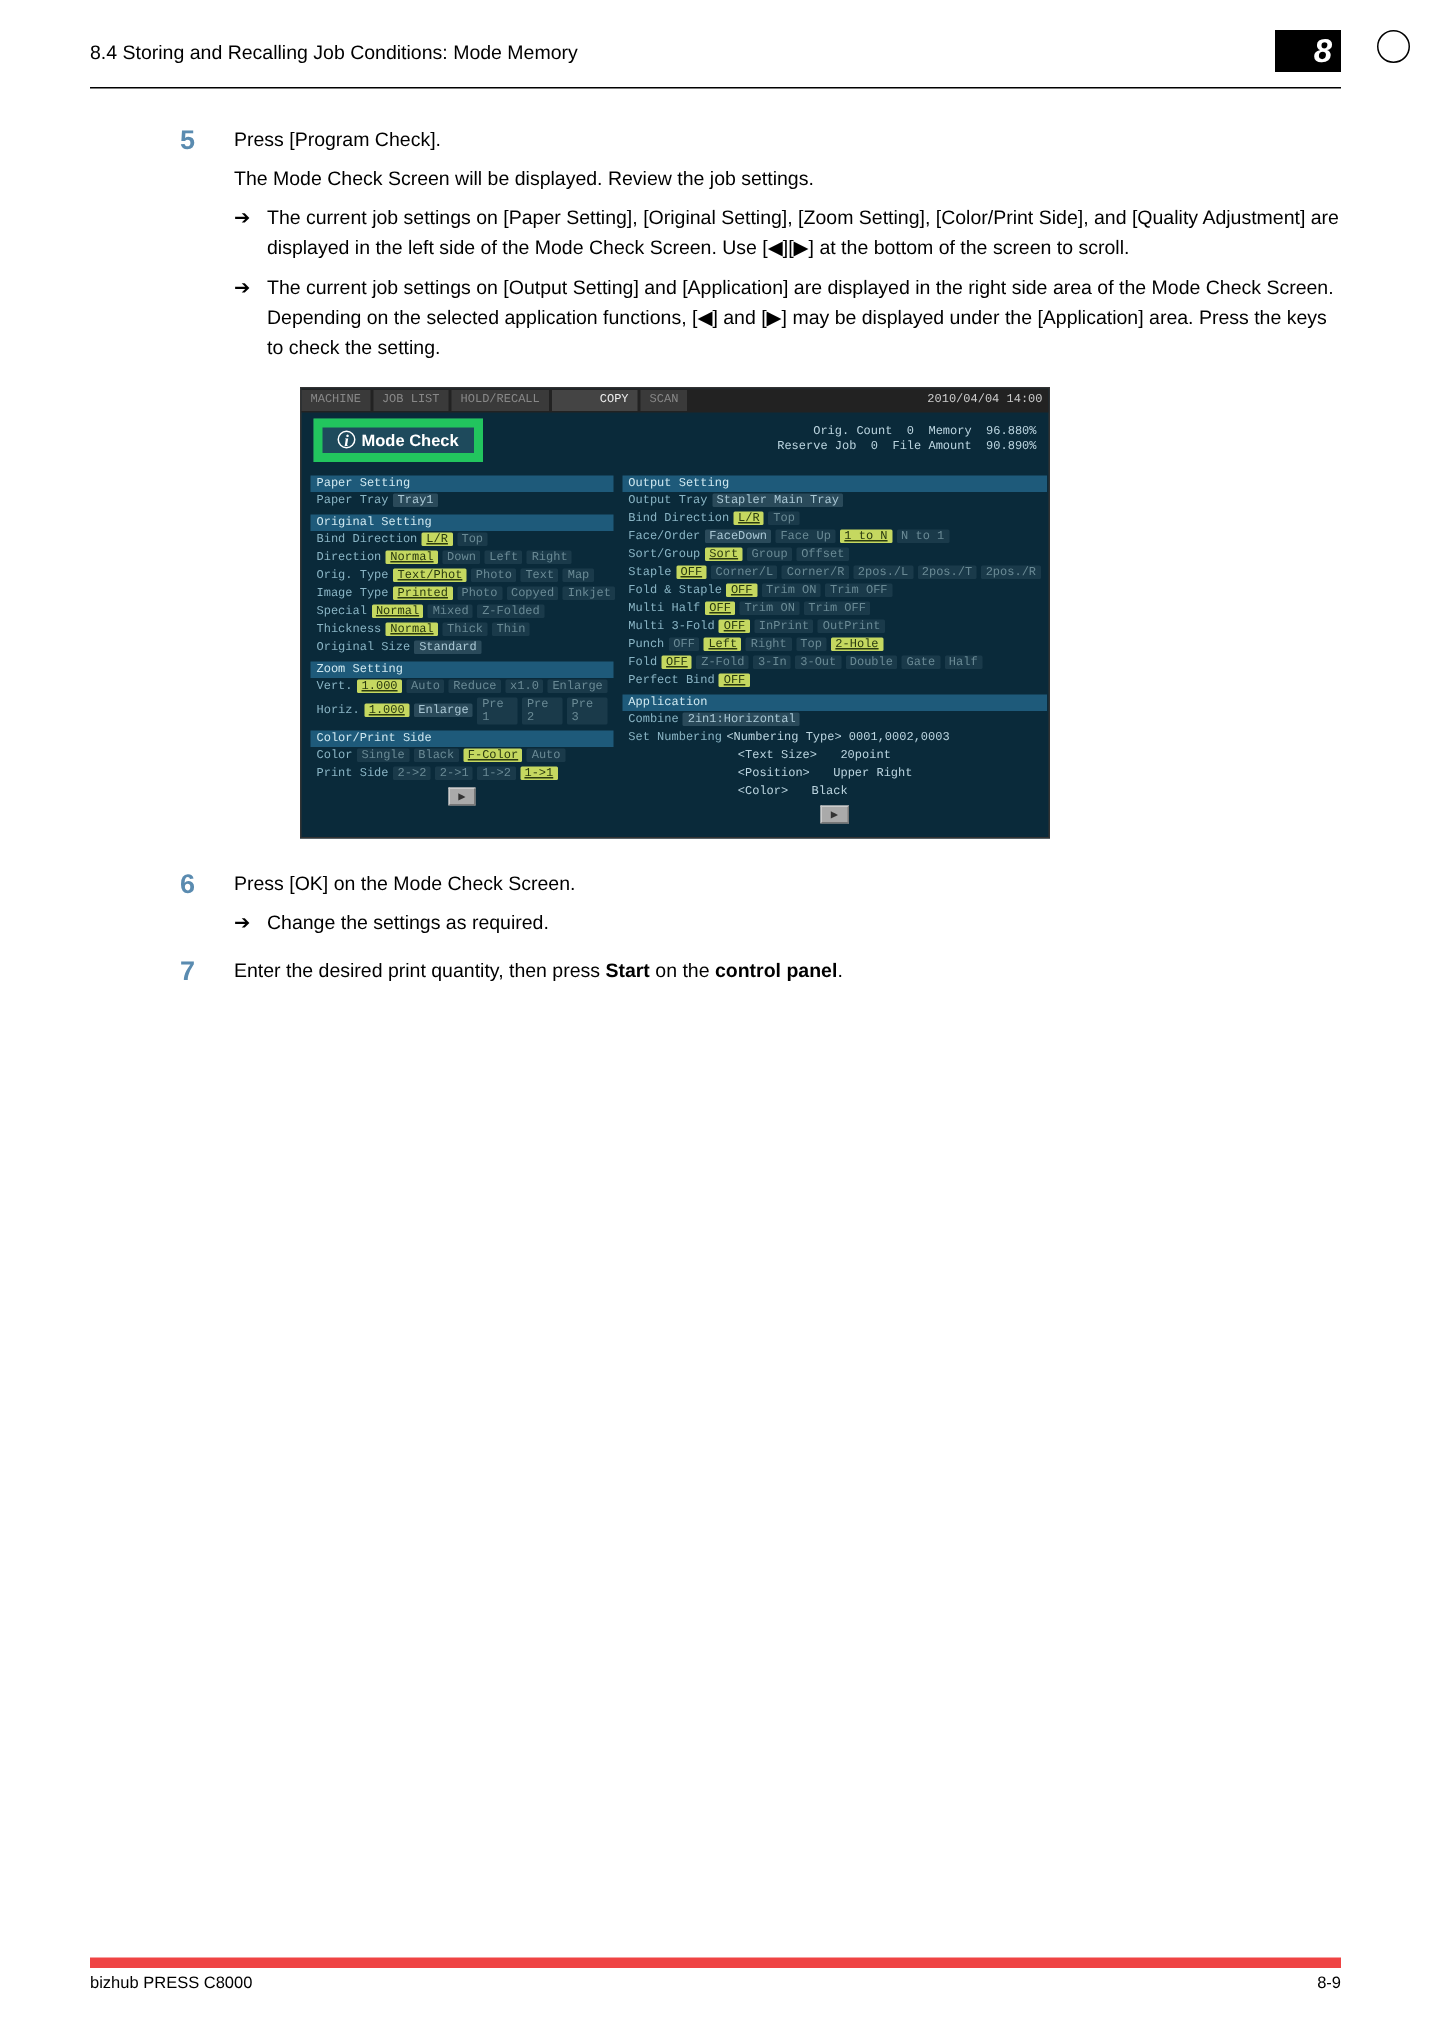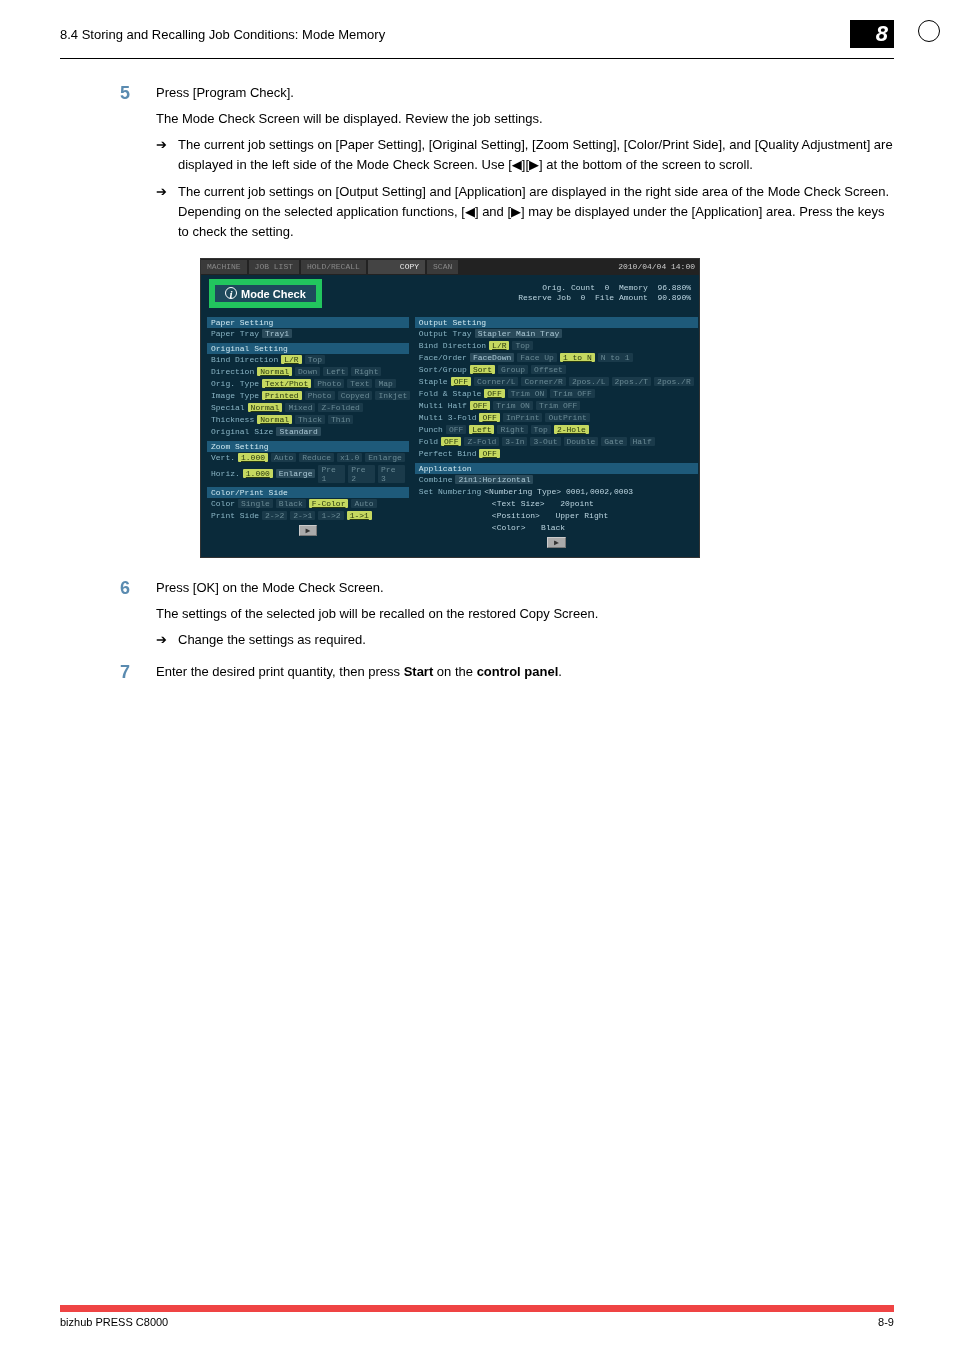--- a/index.html
+++ b/index.html
@@ -444,21 +444,20 @@
             </div>
         </div>
       </div>
     </div>
   </div>
 
   <div class="step-row">
     <div class="step-num">6</div>
     <div class="step-text">
       <p>Press [OK] on the Mode Check Screen.</p>
-      <p>The settings of the selected job will be recalled on the restored Copy Screen.</p>
       <div class="sub">
         <div class="arrow">➔</div>
         <div class="sub-t">Change the settings as required.</div>
       </div>
     </div>
   </div>
 
   <div class="step-row">
     <div class="step-num">7</div>
     <div class="step-text">

